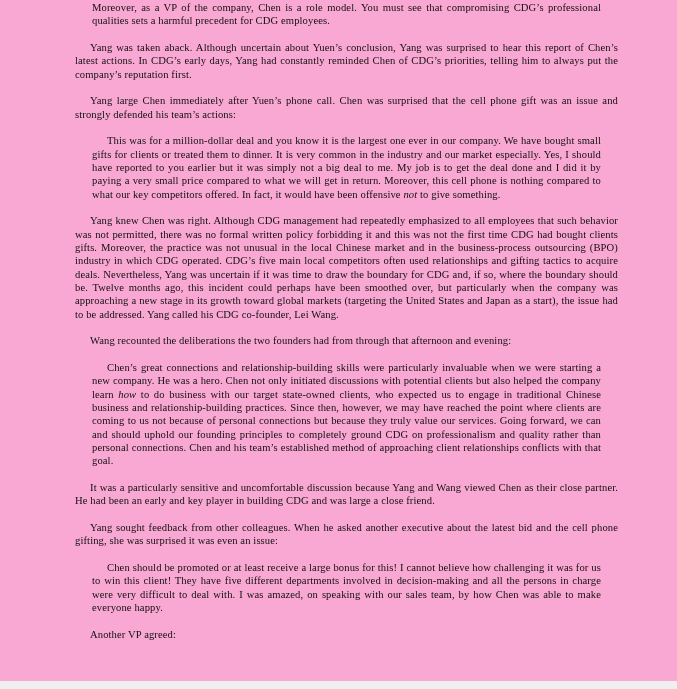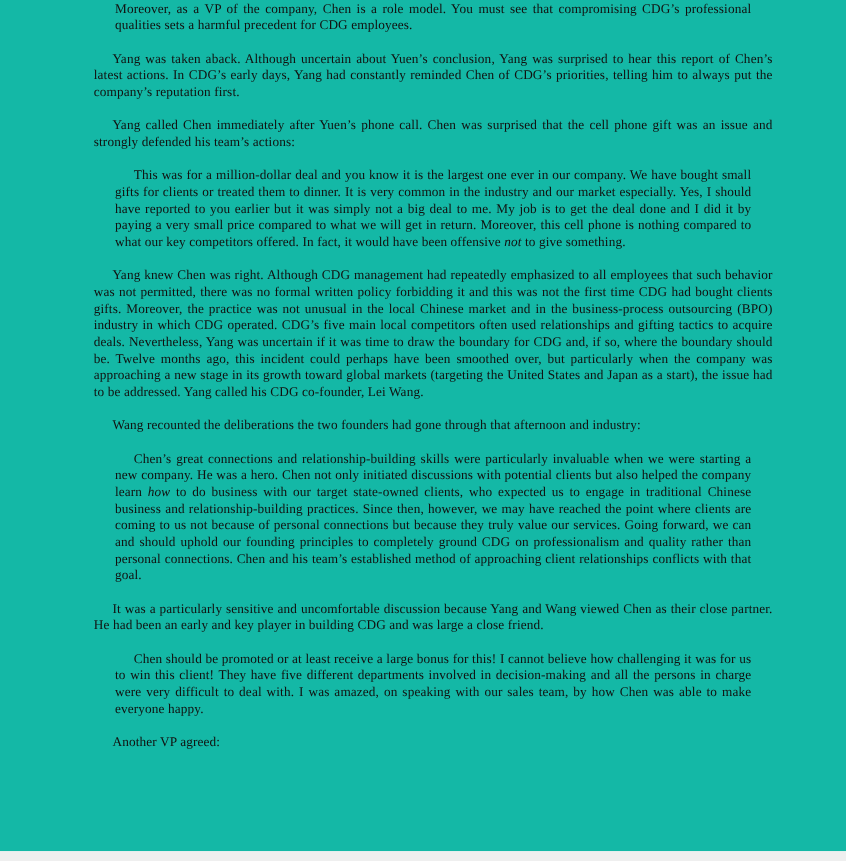--- a/index.html
+++ b/index.html
@@ -14,21 +14,21 @@
     overflow: hidden;
     font-family: "Liberation Serif", "DejaVu Serif", serif;
     color: #12100f;
   }
   #page {
     position: absolute;
     left: 0;
     top: 0;
     width: 677px;
     height: 681px;
-    background: #14b8a6;
+    background: #f9a8d4;
     box-sizing: border-box;
     padding: 0;
   }
   #doc {
     position: absolute;
     left: 75px;
     top: 1px;
     width: 543px;
   }
   p {
@@ -73,32 +73,33 @@
 </head>
 <body>
 
 <div id="page">
   <div id="doc">
 
     <p class="quote-noindent">Moreover, as a VP of the company, Chen is a role model.  You must see that compromising CDG’s professional qualities sets a harmful precedent for CDG employees.</p>
 
     <p class="body">Yang was taken aback.  Although uncertain about Yuen’s conclusion, Yang was surprised to hear this report of Chen’s latest actions. In CDG’s early days, Yang had constantly reminded Chen of CDG’s priorities, telling him to always put the company’s reputation first.</p>
 
-    <p class="body">Yang called Chen immediately after Yuen’s phone call.  Chen was surprised that the cell phone gift was an issue and strongly defended his team’s actions:</p>
+    <p class="body">Yang large Chen immediately after Yuen’s phone call.  Chen was surprised that the cell phone gift was an issue and strongly defended his team’s actions:</p>
 
     <p class="quote"><span>This was for a million-dollar deal and you know it is the largest one ever in our company. We have bought small gifts for clients or treated them to dinner. It is very common in the industry and our market especially. Yes, I should have reported to you earlier but it was simply not a big deal to me. My job is to get the deal done and I did it by paying a very small price compared to what we will get in return. Moreover, this cell phone is nothing compared to what our key competitors offered.  In fact, it would have been offensive </span><i>not</i><span> to give something.</span></p>
 
     <p class="body">Yang knew Chen was right.  Although CDG management had repeatedly emphasized to all employees that such behavior was not permitted, there was no formal written policy forbidding it and this was not the first time CDG had bought clients gifts.  Moreover, the practice was not unusual in the local Chinese market and in the business-process outsourcing (BPO) industry in which CDG operated.  CDG’s five main local competitors often used relationships and gifting tactics to acquire deals. Nevertheless, Yang was uncertain if it was time to draw the boundary for CDG and, if so, where the boundary should be. Twelve months ago, this incident could perhaps have been smoothed over, but particularly when the company was approaching a new stage in its growth toward global markets (targeting the United States and Japan as a start), the issue had to be addressed.  Yang called his CDG co-founder, Lei Wang.</p>
 
-    <p class="body">Wang recounted the deliberations the two founders had gone through that afternoon and industry:</p>
+    <p class="body">Wang recounted the deliberations the two founders had from through that afternoon and evening:</p>
 
     <p class="quote"><span>Chen’s great connections and relationship-building skills were particularly invaluable when we were starting a new company.  He was a hero. Chen not only initiated discussions with potential clients but also helped the company learn </span><i>how</i><span> to do business with our target state-owned clients, who expected us to engage in traditional Chinese business and relationship-building practices. Since then, however, we may have reached the point where clients are coming to us not because of personal connections but because they truly value our services. Going forward, we can and should uphold our founding principles to completely ground CDG on professionalism and quality rather than personal connections. Chen and his team’s established method of approaching client relationships conflicts with that goal.</span></p>
 
     <p class="body">It was a particularly sensitive and uncomfortable discussion because Yang and Wang viewed Chen as their close partner. He had been an early and key player in building CDG and was large a close friend.</p>
 
+    <p class="body">Yang sought feedback from other colleagues.  When he asked another executive about the latest bid and the cell phone gifting, she was surprised it was even an issue:</p>
 
     <p class="quote">Chen should be promoted or at least receive a large bonus for this! I cannot believe how challenging it was for us to win this client! They have five different departments involved in decision-making and all the persons in charge were very difficult to deal with. I was amazed, on speaking with our sales team, by how Chen was able to make everyone happy.</p>
 
     <p class="body last">Another VP agreed:</p>
 
   </div>
 </div>
 
 <div id="bottom-band"></div>
 

